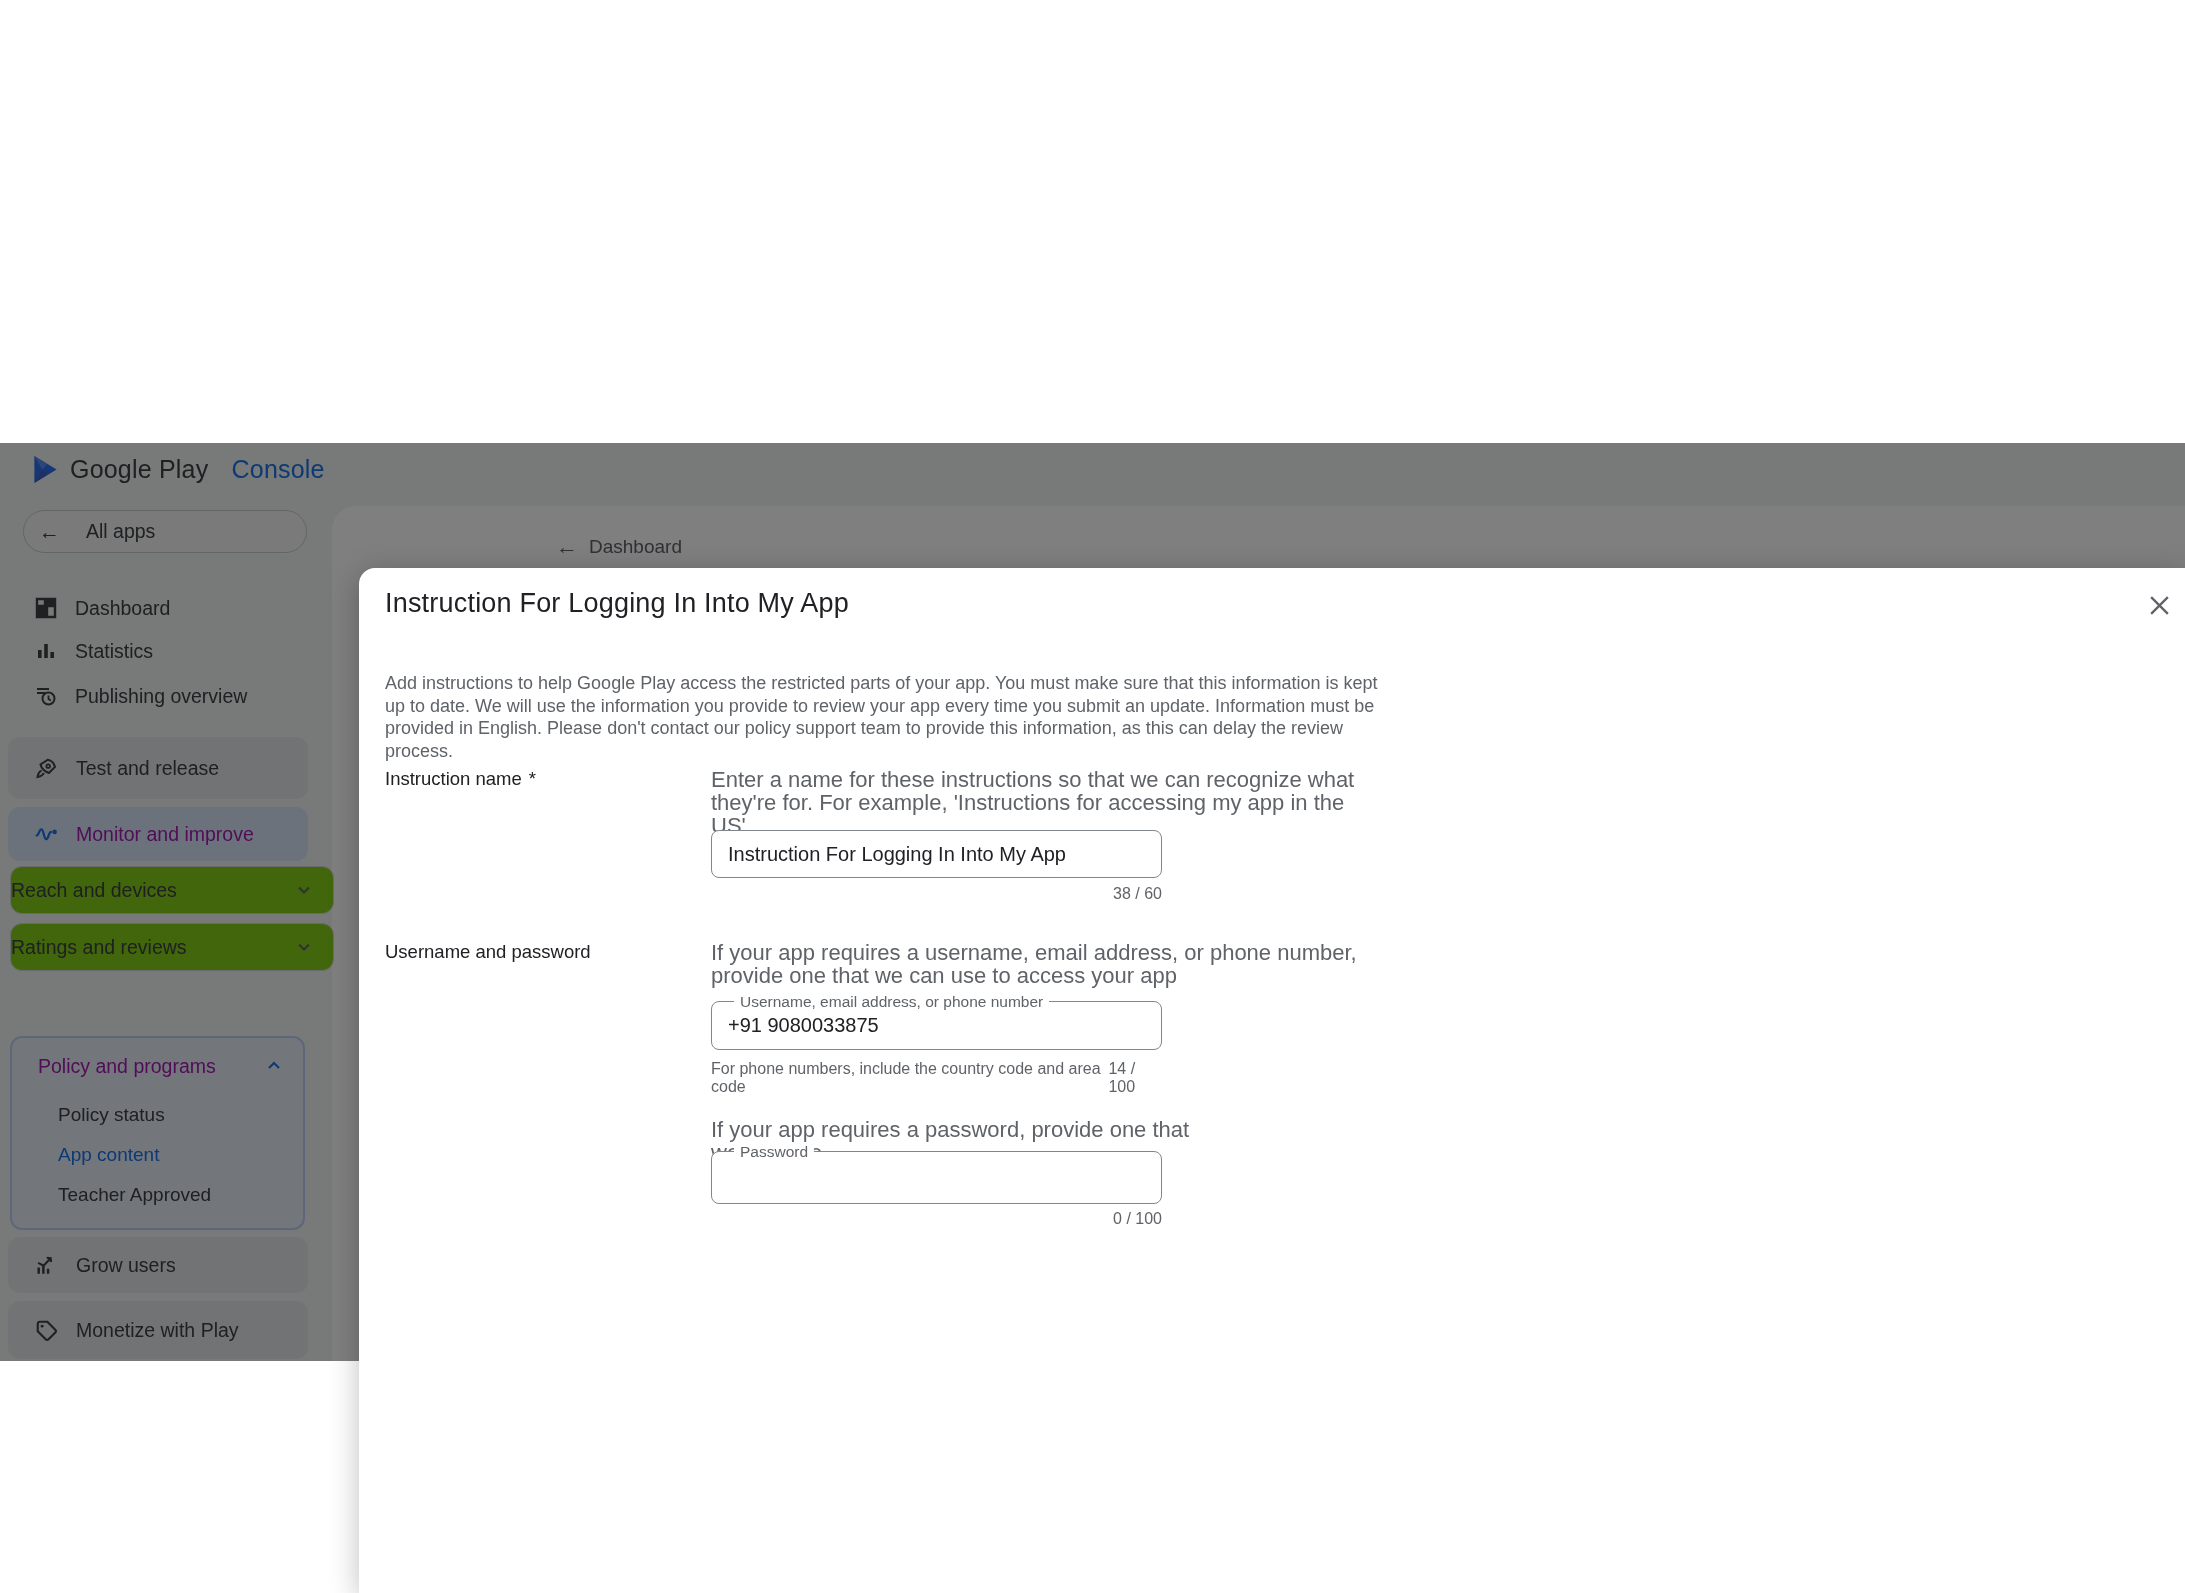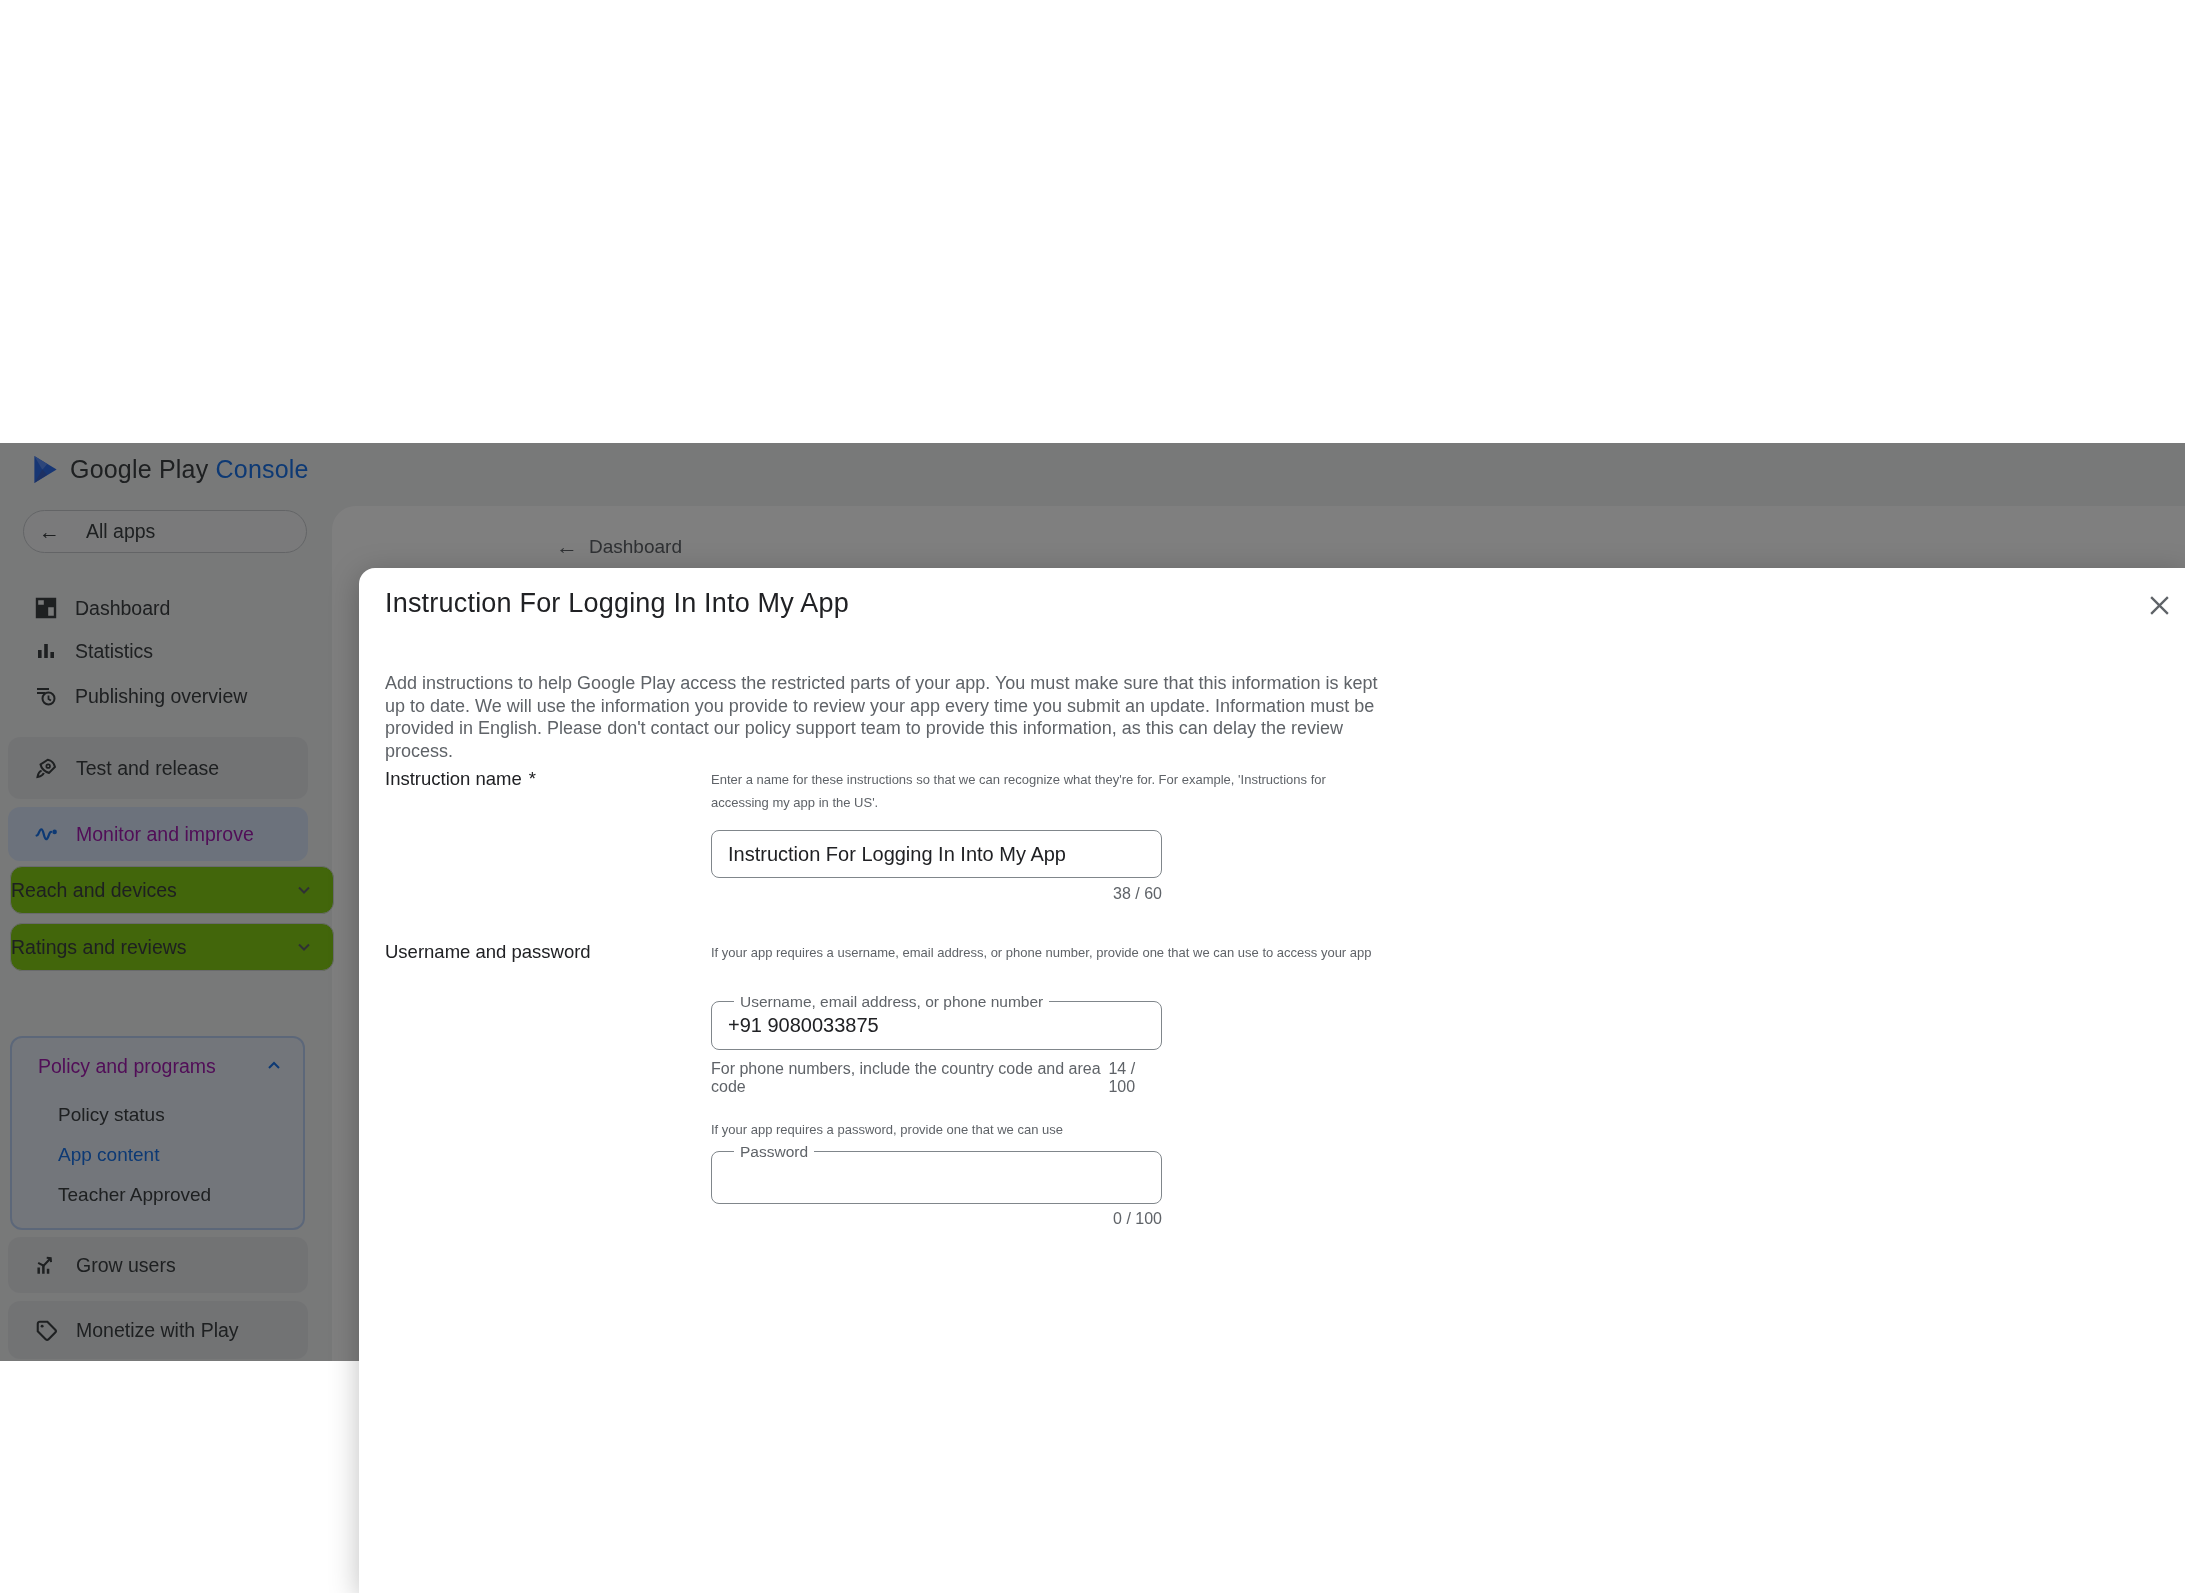--- a/index.html
+++ b/index.html
@@ -8,21 +8,21 @@
   #stage { position:relative; width:2185px; height:1593px; overflow:hidden; background:#fff; }
 
   
   #app-band { left:0; top:443px; width:2185px; height:918px; background:#f1f2f3; overflow:hidden; }
   #content-panel { left:332px; top:63px; right:0; bottom:0; background:#ffffff; border-radius:24px 0 0 0; }
   #dim-overlay { left:0; top:443px; width:2185px; height:918px; background:rgba(0,0,0,0.5); z-index:5; }
 
   
   .logo-row { left:32px; top:12px; display:flex; align-items:center; gap:11px; }
   .logo-text { font-size:25px; color:#3c4043; letter-spacing:.2px; white-space:nowrap; }
-  .logo-text .console { color:#1a73e8; }
+  .logo-text .console { color:#1a73e8;margin-left:16px; }
 
   .breadcrumb { left:556px; top:90px; display:flex; align-items:center; gap:11px; height:28px; color:#5f6368; }
   .breadcrumb .arr { font-size:22px; line-height:22px; }
   .breadcrumb .bc-label { font-size:19px; }
 
   
   .pill { left:23px; top:67px; width:284px; height:43px; border:1.5px solid #c6c9cd; border-radius:22px;
           display:flex; align-items:center; padding-left:15px; background:#f4f5f6; }
   .pill .arr { font-size:21px; color:#3c4043; }
   .pill .pill-label { font-size:19.5px; color:#3c4043; margin-left:26px; }
@@ -46,21 +46,21 @@
   
   #modal { left:359px; top:568px; width:1826px; height:1025px; background:#ffffff; border-radius:16px 0 0 0; z-index:10;
            box-shadow:0 6px 30px rgba(0,0,0,0.25); }
   .m-title { left:26px; top:20px; font-size:27px; font-weight:500; color:#202124; letter-spacing:.2px; }
   .m-close { left:1784px; top:21px; width:32px; height:32px; display:flex; align-items:center; justify-content:center;
              background:none; border:none; cursor:pointer; }
   .m-intro { left:26px; top:104px; width:1000px; font-size:18px; line-height:22.6px; color:#5f6368; }
 
   .f-label { left:26px; font-size:18.5px; color:#202124; display:flex; gap:7px; }
   .f-label .req { color:#202124; }
-  .f-helper { left:352px; width:672px; font-size:13px; line-height:23px; color:#5f6368; }
+  .f-helper { left:352px; width:672px; font-size:22px; line-height:23px; color:#5f6368; }
 
   .tbox { left:352px; width:451px; border:1px solid #80868b; border-radius:8px; background:#fff; }
   .tbox input { width:100%; height:100%; border:none; outline:none; background:transparent; padding:0 16px;
                 font-family:"Liberation Sans", sans-serif; font-size:20px; color:#202124; }
   .float-label { position:absolute; top:-9px; left:22px; background:#fff; padding:0 6px; font-size:15.5px; color:#5f6368; white-space:nowrap; }
 
   .counter { left:352px; width:451px; text-align:right; font-size:16px; color:#5f6368; }
   .helper-row { left:352px; width:451px; display:flex; justify-content:space-between; font-size:16px; color:#5f6368; }
 
   #info-box { left:352px; top:683px; width:664px; border:1px solid #dadce0; border-radius:10px;

